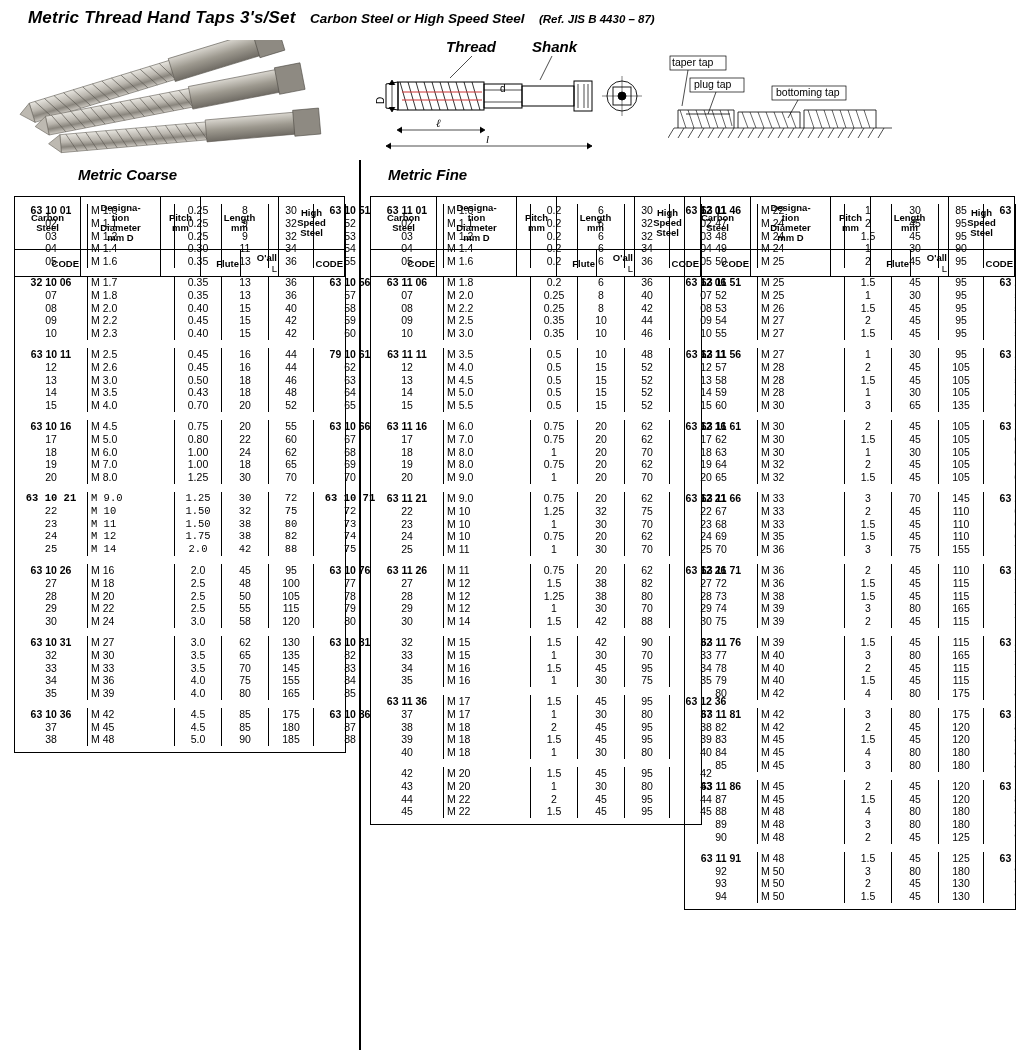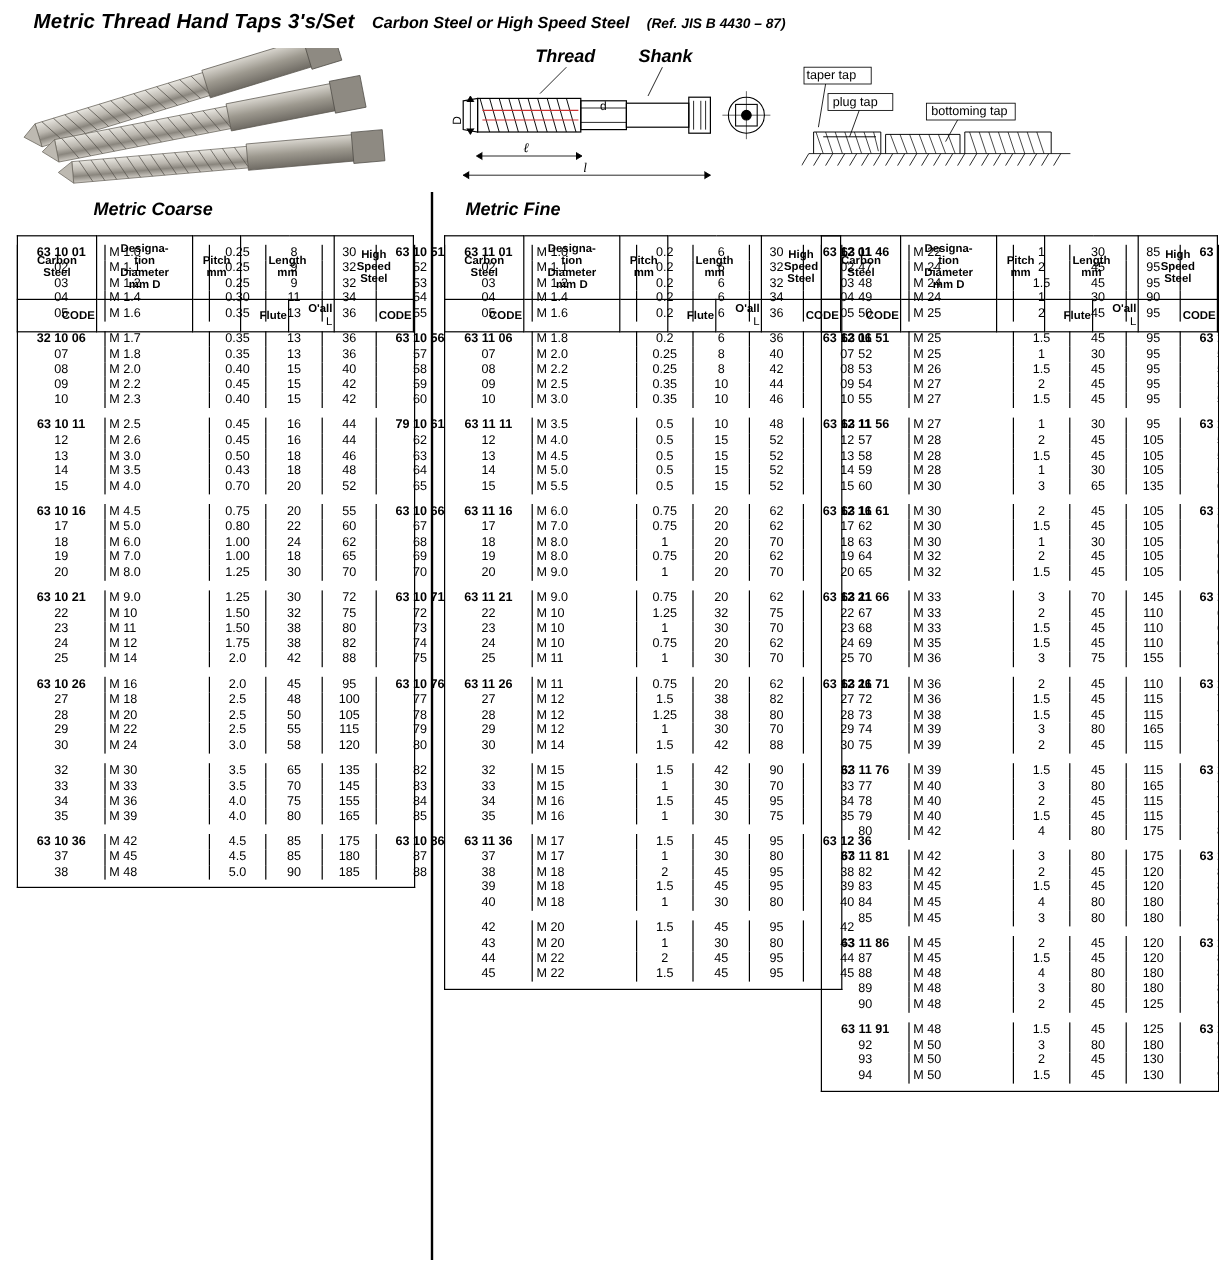--- a/index.html
+++ b/index.html
@@ -390,21 +390,21 @@
             <tr>
       <td style="width: 66px; border-right: 1px solid rgb(0, 0, 0);" class="">20</td>
       <td style="width: 80px; border-right: 1px solid rgb(0, 0, 0);" class="lft">M   8.0</td>
       <td style="width: 40px; border-right: 1px solid rgb(0, 0, 0);">1.25</td>
       <td style="width: 40px; border-right: 1px solid rgb(0, 0, 0);">30</td>
       <td style="width: 38px; border-right: 1px solid rgb(0, 0, 0);">70</td>
       <td style="width:66px" class="">70</td>
     </tr>
           </tbody>
         </table>
-        <table class="datatbl" style="table-layout:fixed;width:330px;margin-top:8px;">
+        <table class="datatbl" style="table-layout:fixed;width:330px;margin-top:8px;font-family:Liberation Mono, monospace;">
           <tbody>
             <tr>
       <td style="width: 66px; border-right: 1px solid rgb(0, 0, 0);" class="bold">63 10 21</td>
       <td style="width: 80px; border-right: 1px solid rgb(0, 0, 0);" class="lft">M   9.0</td>
       <td style="width: 40px; border-right: 1px solid rgb(0, 0, 0);">1.25</td>
       <td style="width: 40px; border-right: 1px solid rgb(0, 0, 0);">30</td>
       <td style="width: 38px; border-right: 1px solid rgb(0, 0, 0);">72</td>
       <td style="width:66px" class="bold">63 10 71</td>
     </tr>
             <tr>
@@ -480,20 +480,28 @@
       <td style="width: 80px; border-right: 1px solid rgb(0, 0, 0);" class="lft">M 24</td>
       <td style="width: 40px; border-right: 1px solid rgb(0, 0, 0);">3.0</td>
       <td style="width: 40px; border-right: 1px solid rgb(0, 0, 0);">58</td>
       <td style="width: 38px; border-right: 1px solid rgb(0, 0, 0);">120</td>
       <td style="width:66px" class="">80</td>
     </tr>
           </tbody>
         </table>
         <table class="datatbl" style="table-layout:fixed;width:330px;margin-top:8px;">
           <tbody>
+            <tr>
+      <td style="width: 66px; border-right: 1px solid rgb(0, 0, 0);" class="bold">63 10 31</td>
+      <td style="width: 80px; border-right: 1px solid rgb(0, 0, 0);" class="lft">M 27</td>
+      <td style="width: 40px; border-right: 1px solid rgb(0, 0, 0);">3.0</td>
+      <td style="width: 40px; border-right: 1px solid rgb(0, 0, 0);">62</td>
+      <td style="width: 38px; border-right: 1px solid rgb(0, 0, 0);">130</td>
+      <td style="width:66px" class="bold">63 10 81</td>
+    </tr>
             <tr>
       <td style="width: 66px; border-right: 1px solid rgb(0, 0, 0);" class="">32</td>
       <td style="width: 80px; border-right: 1px solid rgb(0, 0, 0);" class="lft">M 30</td>
       <td style="width: 40px; border-right: 1px solid rgb(0, 0, 0);">3.5</td>
       <td style="width: 40px; border-right: 1px solid rgb(0, 0, 0);">65</td>
       <td style="width: 38px; border-right: 1px solid rgb(0, 0, 0);">135</td>
       <td style="width:66px" class="">82</td>
     </tr>
             <tr>
       <td style="width: 66px; border-right: 1px solid rgb(0, 0, 0);" class="">33</td>

